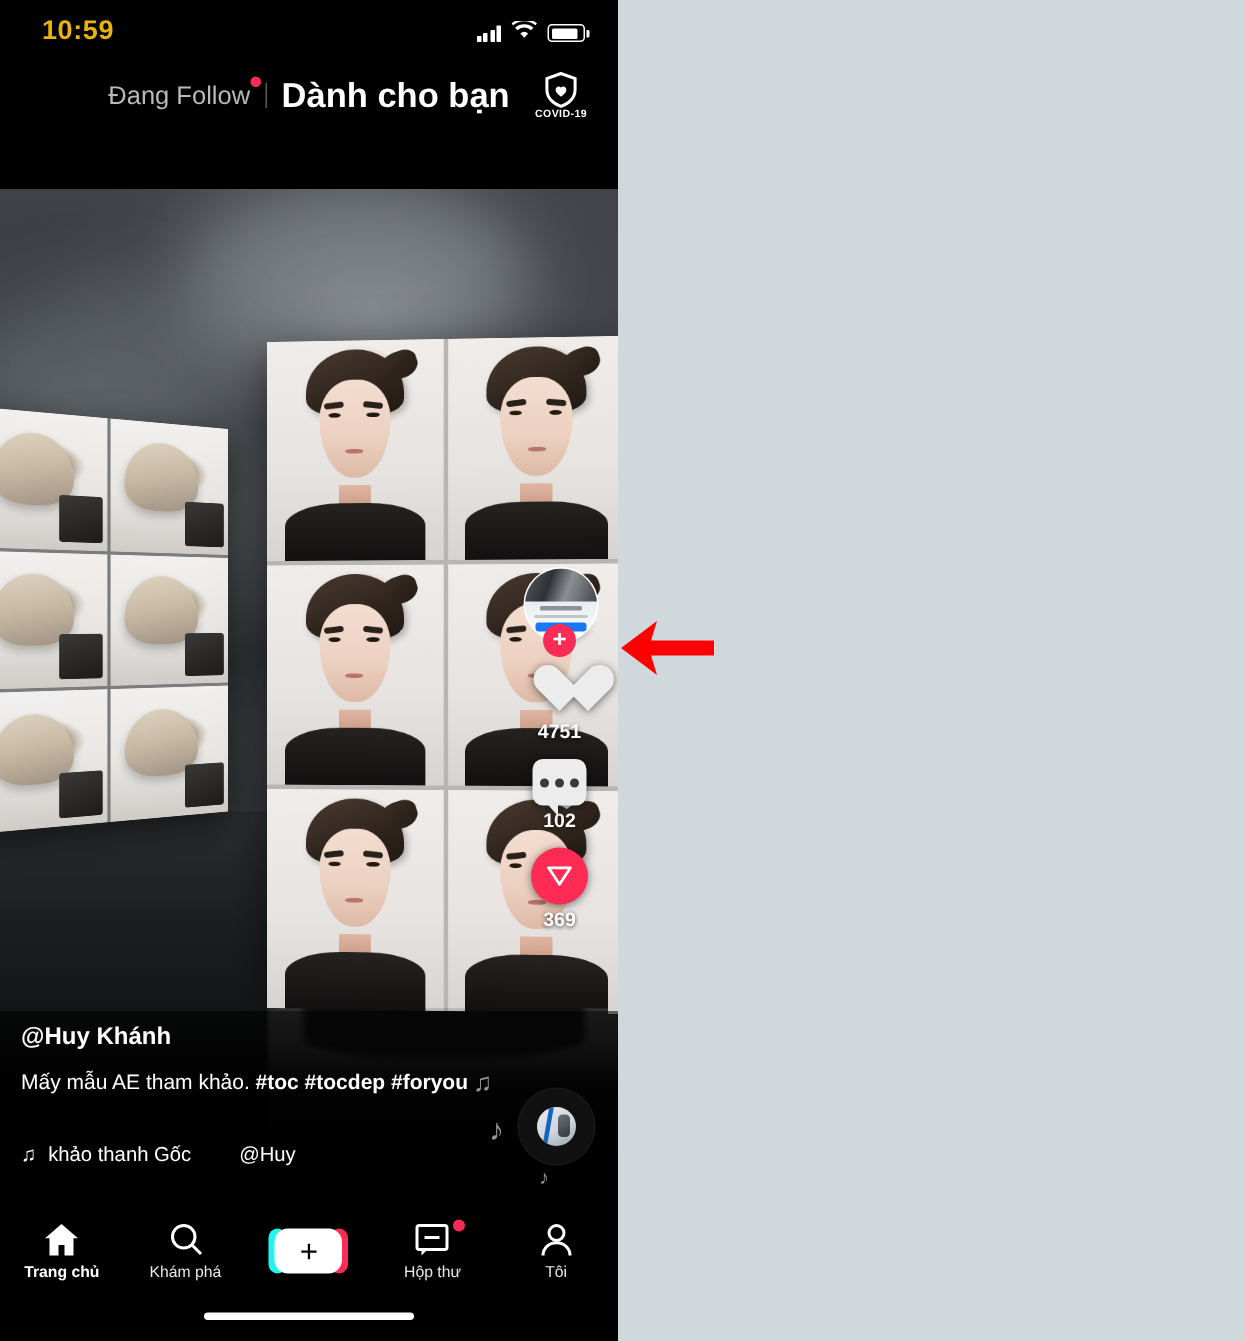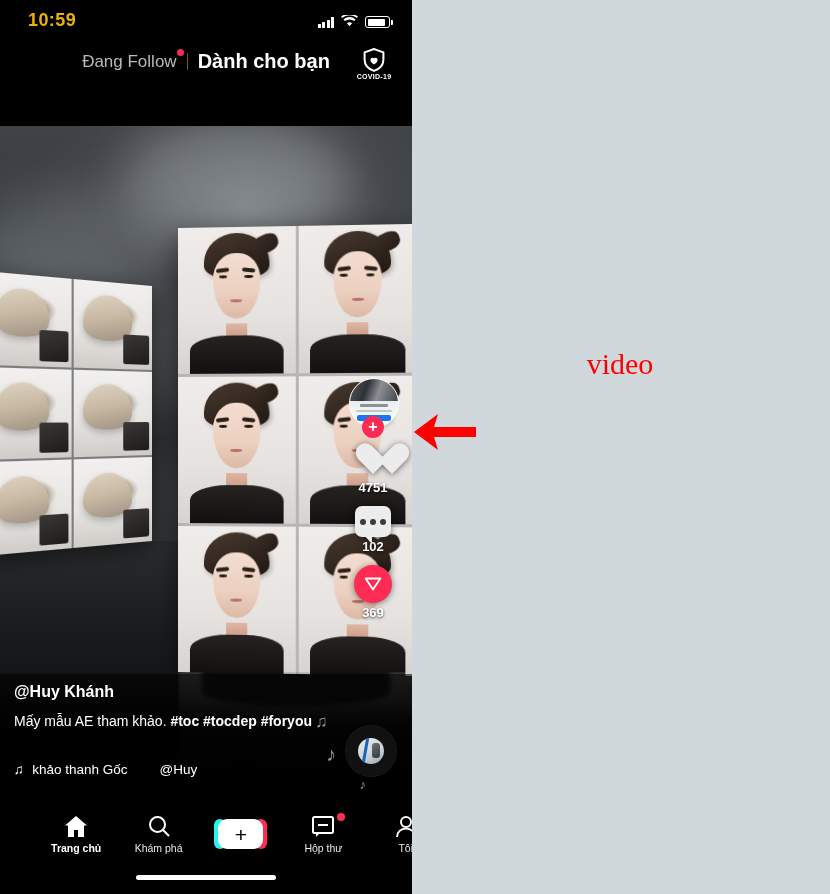--- a/index.html
+++ b/index.html
@@ -50,21 +50,21 @@
     position:absolute;left:0;top:46px;width:412px;height:60px;
   }
   #tabs{
     position:absolute;left:0;top:4px;width:412px;
     display:flex;justify-content:center;align-items:center;gap:0px;
   }
   .tab{
     font-size:17px;color:#b9b9bd;position:relative;padding:0 10px;
     white-space:nowrap;
   }
-  .tab.active{color:#fff;font-weight:bold;font-size:20px;text-align:center;}
+  .tab.active{color:#fff;font-weight:bold;font-size:23px;text-align:center;}
   .tab-dot{
     position:absolute;right:3px;top:-3px;width:7px;height:7px;border-radius:50%;
     background:#fe2c55;
   }
   .tab-sep{width:1px;height:17px;background:#5a5a5e;}
   #covid{
     position:absolute;right:16px;top:2px;width:44px;text-align:center;color:#fff;
   }
   #covid svg{display:block;margin:0 auto;}
   #covid-label{font-size:7px;font-weight:bold;letter-spacing:.3px;margin-top:1px;}
@@ -285,21 +285,21 @@
   #note1{right:84px;bottom:66px;font-size:17px;}
   #note2{right:76px;bottom:32px;font-size:20px;}
   #note3{right:46px;bottom:6px;font-size:13px;}
   
   #nav{
     position:absolute;left:0;bottom:0;width:412px;height:96px;background:#000;
     z-index:7;
   }
   #nav-items{
     position:absolute;left:0;top:8px;width:412px;height:56px;
-    display:flex;align-items:center;justify-content:space-around;padding-left:35px;
+    display:flex;align-items:center;justify-content:space-around;
   }
   .nav-item{
     display:flex;flex-direction:column;align-items:center;justify-content:center;
     width:76px;position:relative;color:#fff;
   }
   .nav-label{font-size:10.5px;margin-top:4px;color:#fff;}
   .nav-item.dim .nav-label{color:#e9e9ea;}
   .nav-dot{
     position:absolute;right:16px;top:-2px;width:8px;height:8px;border-radius:50%;
     background:#fe2c55;
@@ -566,14 +566,13 @@
     </div>
     <div id="home-indicator"></div>
   </div>
 </div>
 
 <svg id="arrow" viewBox="0 0 66 48">
   <path d="M2 24 L26 6 L22 19 L64 19 L64 29 L22 29 L26 42 Z" fill="#ff0000"></path>
 </svg>
 
 <div id="annotation">
-  <div>video</div>
 </div>
 
 </body></html>

